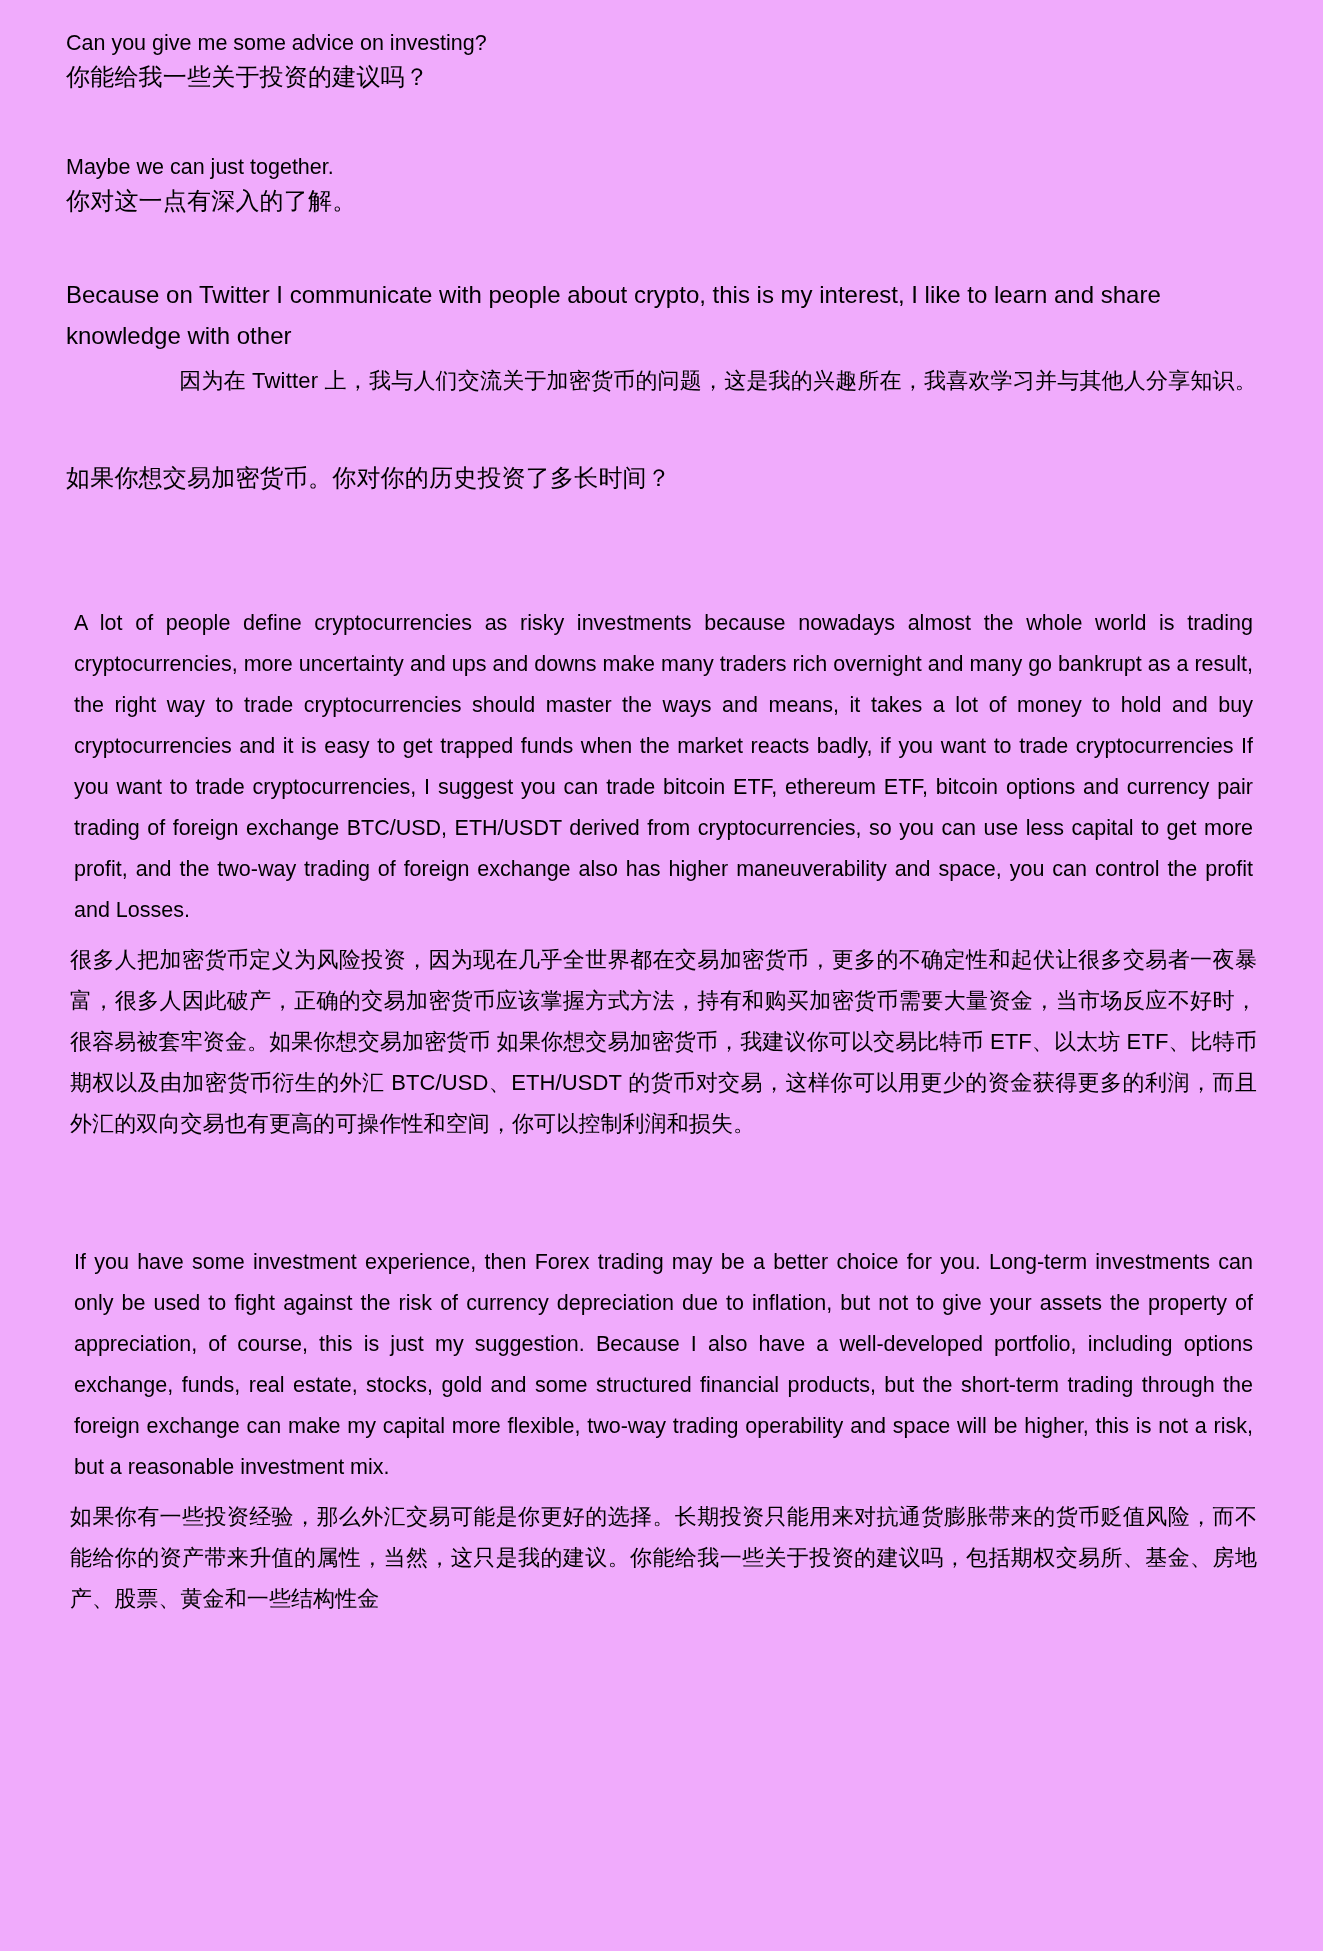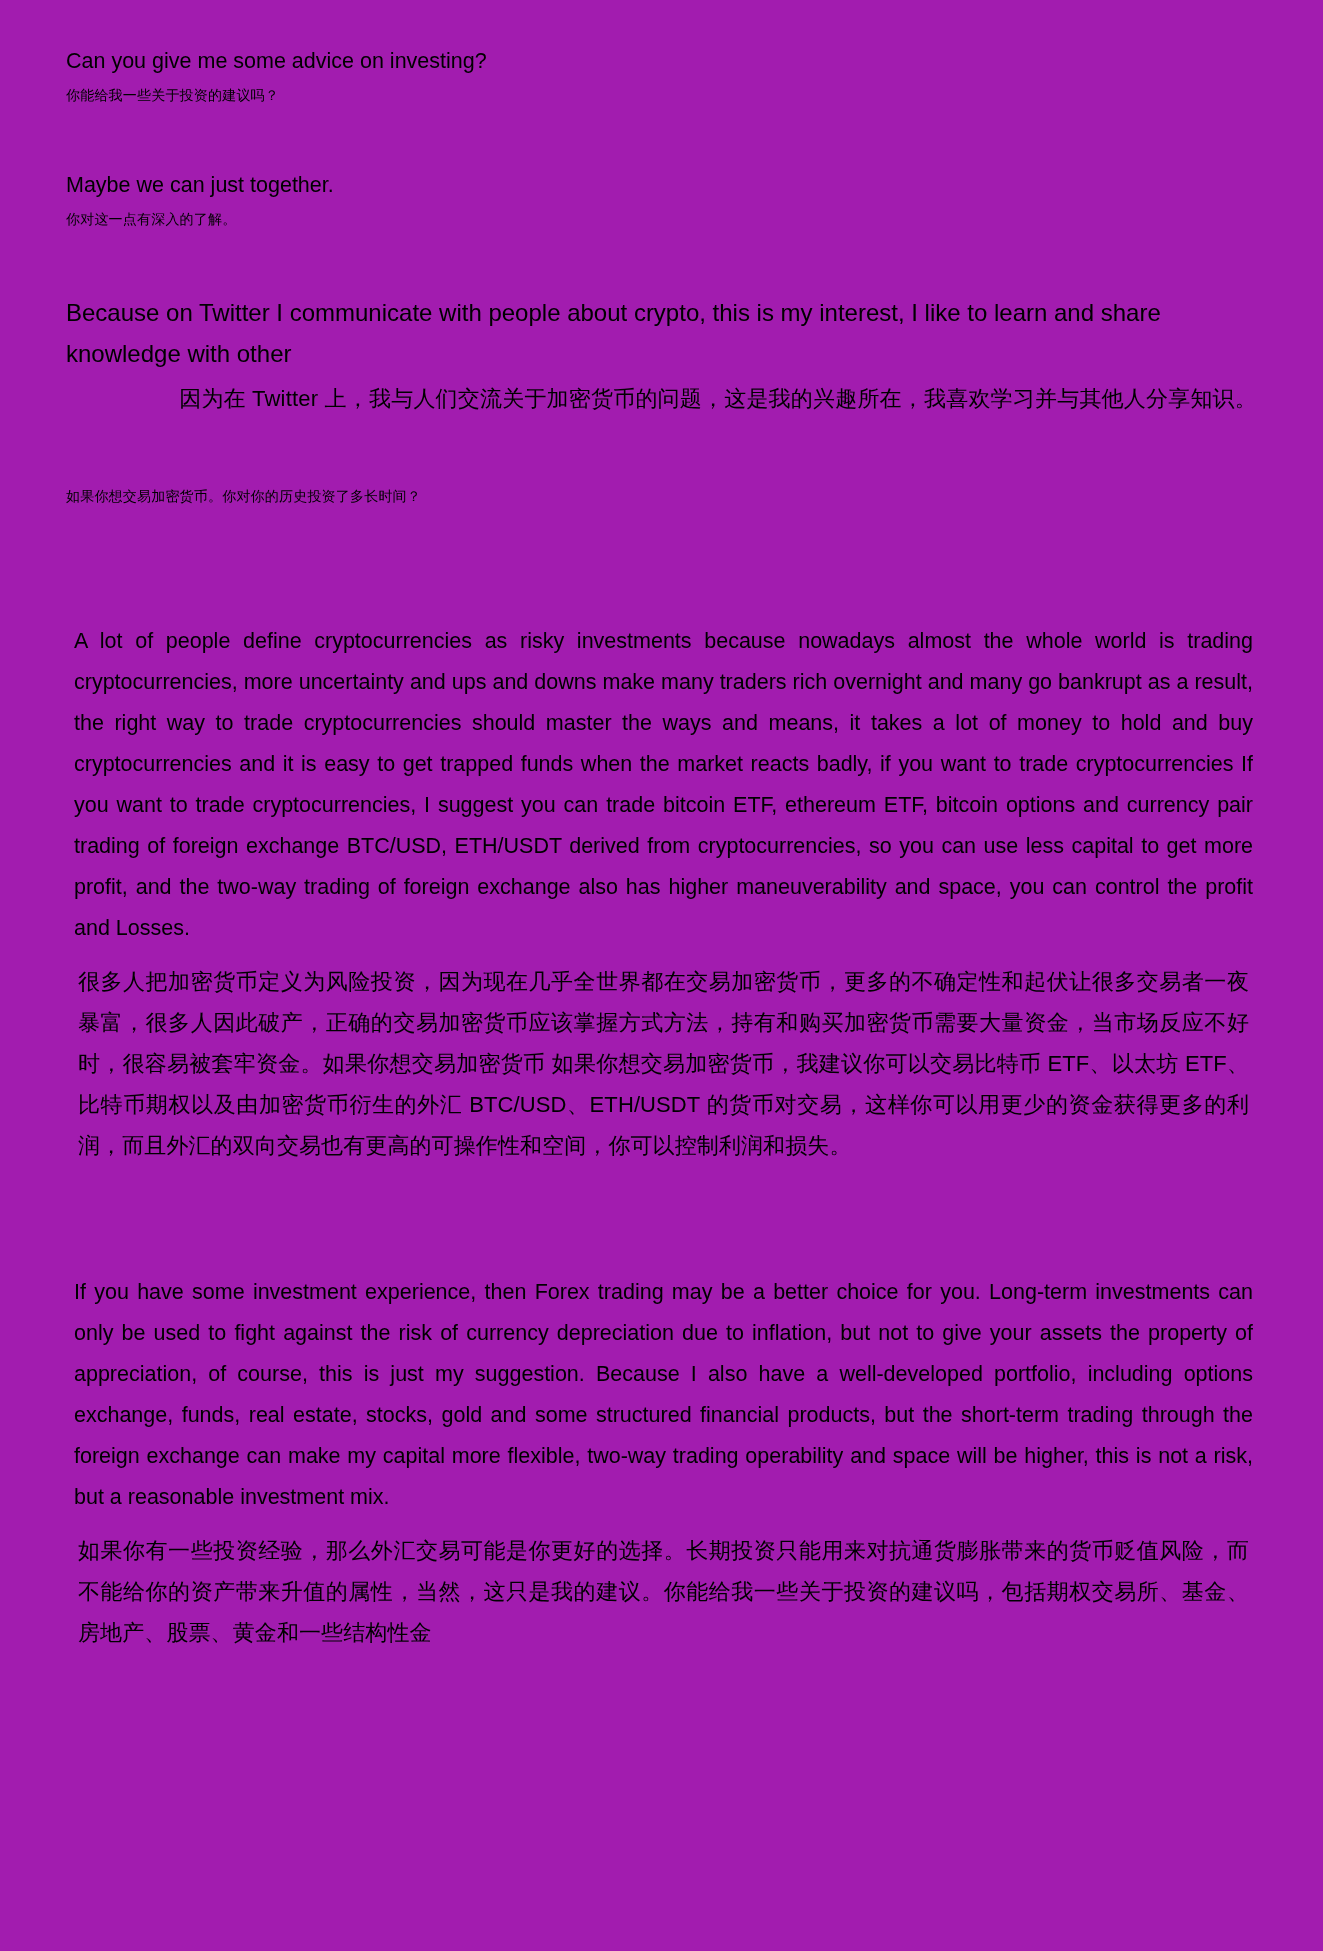--- a/index.html
+++ b/index.html
@@ -11,38 +11,38 @@
     width: 1323px;
     min-height: 1951px;
     font-family: "Liberation Sans", "DejaVu Sans", sans-serif;
     color: #000000;
     -webkit-font-smoothing: none;
   }
   .page {
     box-sizing: border-box;
     width: 1323px;
     min-height: 1951px;
-    padding: 44px 62px 0 66px;
-    background: #a21caf;
+    padding: 26px 62px 0 66px;
+    background: #f0abfc;
   }
   .block {
     margin: 0;
     padding: 0;
   }
   
   .line-en,
   .line-zh {
     margin: 0;
     font-size: 21.5px;
     line-height: 34px;
     text-align: left;
     white-space: normal;
   }
   .line-zh {
-    font-size: 14px;
+    font-size: 24px;
     letter-spacing: 0.2px;
   }
   
   .para-left-en {
     margin: 0;
     font-size: 24px;
     line-height: 41px;
     text-align: left;
   }
   .para-left-zh {
@@ -57,21 +57,21 @@
     margin: 8px;
     font-size: 21.5px;
     line-height: 41px;
     text-align: justify;
     text-justify: inter-word;
   }
   .para-just-en.last-flush {
     text-align-last: left;
   }
   .para-just-zh {
-    margin: 12px;
+    margin: 4px;
     font-size: 22px;
     line-height: 41px;
     text-align: justify;
     text-align-last: left;
     letter-spacing: 0.1px;
   }
   .gap-md  { height: 56px; }
   .gap-lg  { height: 86px; }
   .gap-xl  { height: 100px; }
 </style>

